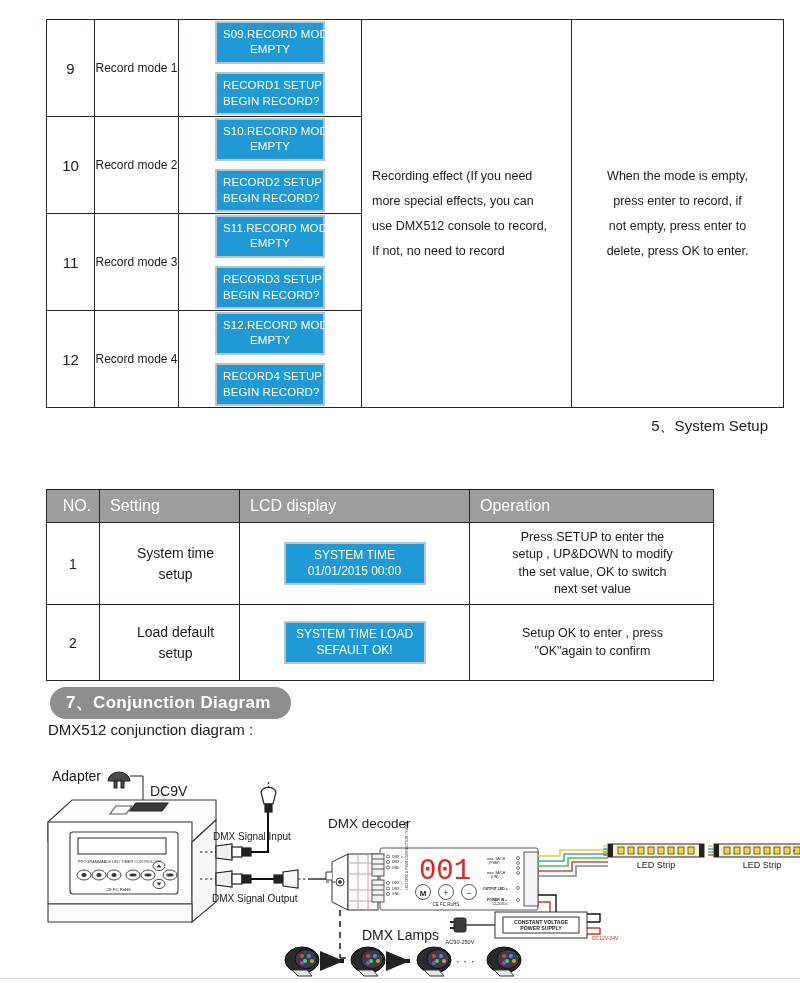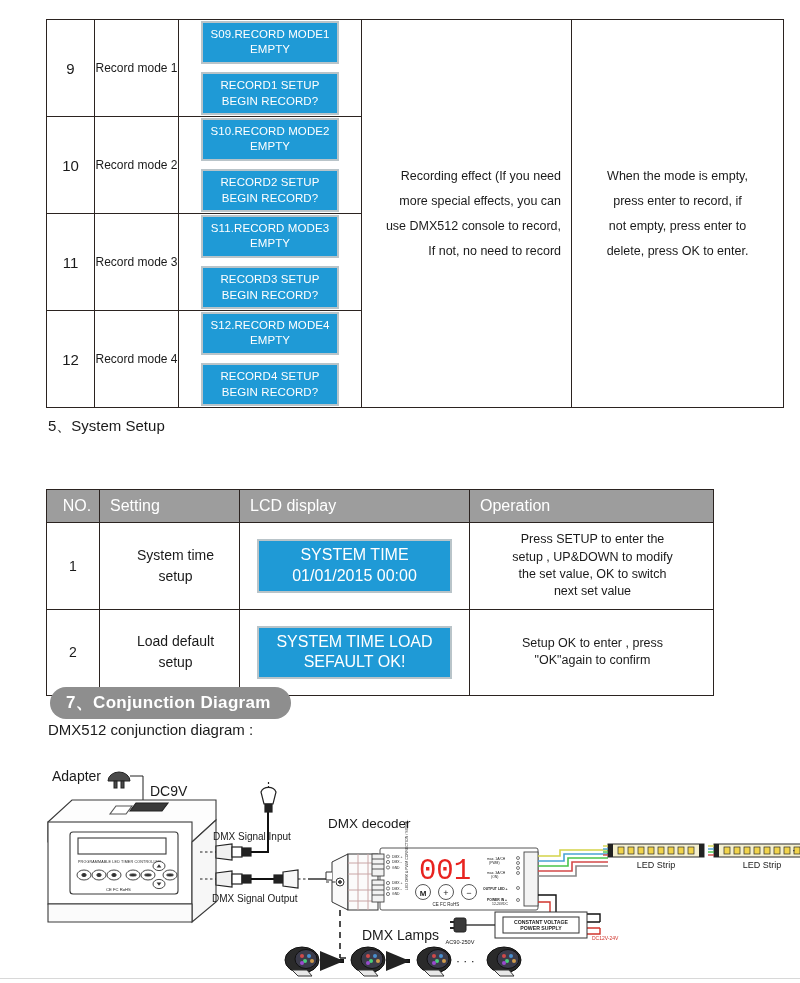--- a/index.html
+++ b/index.html
@@ -45,46 +45,47 @@
     align-items: center; justify-content: center;
     gap: 8px;
   }
   .lcd {
     background: #1f9ad6;
     border: 2px solid #b9c4c9;
     color: #ffffff;
     font-size: 11.5px;
     line-height: 1.35;
     padding: 4px 6px;
-    width: 138px;
+    width: 110px;
     box-sizing: border-box;
     text-align: center;
     letter-spacing: .1px;
   }
   .lcd .l1, .lcd .l2 { display: block; white-space: nowrap; }
 
   .para {
     font-size: 12.5px;
     line-height: 2.0;
-    text-align: right;
+    text-align: left;
     padding: 0 10px;
   }
   .para.center { text-align: center; }
   .para .ln { display: block; }
 
   
   #system-setup-section {
     position: absolute;
     left: 48px; top: 414px;
     width: 720px;
   }
   .sect-title {
     font-size: 15px;
     line-height: 1.55;
     margin: 0 0 2px 0;
+    text-align: right;
   }
   .sect-body {
     font-size: 14.5px;
     line-height: 1.62;
     margin: 0;
   }
   .sect-body .ln { display: block; }
 
   
   #setup-table {
@@ -108,24 +109,24 @@
   .s-col-lcd  { width: 230px; }
   .s-col-op   { width: 244px; text-align: left; padding: 6px 8px 6px 10px !important; }
   .s-op-text { font-size: 12.5px; line-height: 1.38; }
   .s-op-text .ln { display: block; }
   .s-set-text { font-size: 14px; line-height: 1.5; }
   .s-set-text .ln { display: block; }
   .lcd-wide {
     background: #1f9ad6;
     border: 2px solid #b9c4c9;
     color: #fff;
-    font-size: 16px;
+    font-size: 12px;
     line-height: 1.3;
     padding: 4px 6px;
-    width: 195px;
+    width: 142px;
     margin: 16px auto;
     box-sizing: border-box;
     text-align: center;
   }
   .row-1 { height: 72px; }
   .row-2 { height: 52px; }
 
   
   #conj-heading {
     position: absolute;

